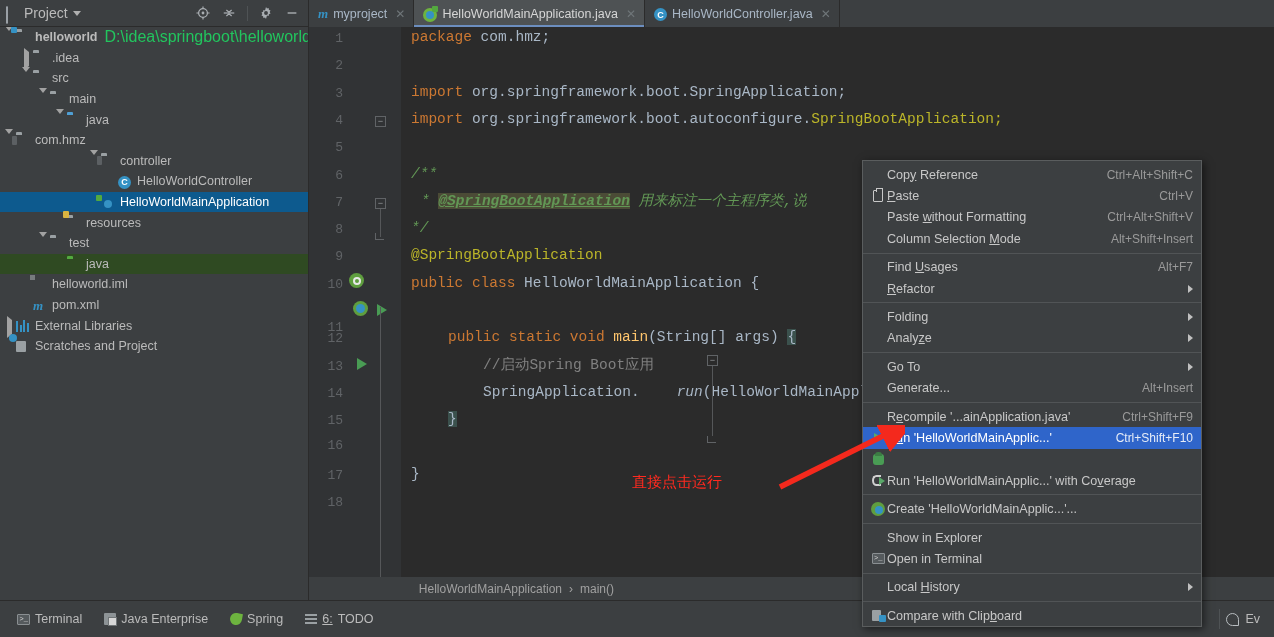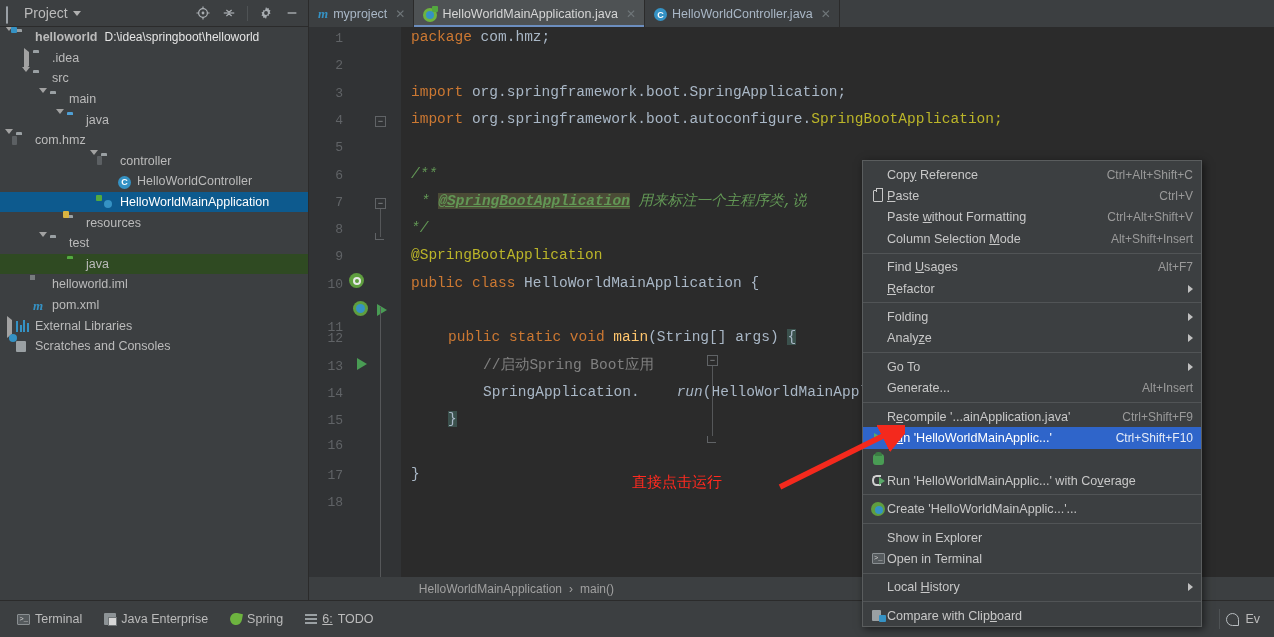--- a/index.html
+++ b/index.html
@@ -77,21 +77,21 @@
   .spring-ico:after{content:"";position:absolute;left:3px;top:3px;width:8px;height:8px;border-radius:50%;background:#3592c4;}
   .spring-ico:before{content:"";position:absolute;right:-1px;top:-2px;width:6px;height:6px;background:#53a93f;border-radius:1px;}
   .iml-ico{width:12px;height:13px;background:#9aa0a3;border-radius:1px;position:relative;top:1px;}
   .iml-ico:after{content:"";position:absolute;right:-2px;bottom:-1px;width:5px;height:5px;background:#777b7e;}
   .m-ico{color:#3592c4;font-style:italic;font-weight:bold;font-size:13px;line-height:13px;font-family:"Liberation Serif",serif;}
   .lib-ico{width:13px;height:12px;display:flex;gap:1.3px;align-items:flex-end;position:relative;top:1px;}
   .lib-ico i{display:block;width:2.4px;background:#3592c4;}
   .scratch-ico{width:14px;height:14px;position:relative;top:1px;}
   .scratch-ico:before{content:"";position:absolute;left:0;top:0;width:10px;height:11px;background:#9aa0a3;border-radius:1px;}
   .scratch-ico:after{content:"";position:absolute;right:-1px;bottom:-1px;width:8px;height:8px;border-radius:50%;background:#3592c4;}
-  .tpath { color:#e5e5e5; margin-left:7px; font-size:12px; }
+  .tpath { color:#22c55e; margin-left:7px; font-size:16px; }
   .tbold { font-weight:bold; }
 
   
   #editor-area { position:absolute; left:309px; top:0; right:0; height:600px; background:#2b2b2b; }
   #tabbar { height:27px; display:flex; background:#3c3f41; align-items:stretch; }
   .tab {
     display:flex; align-items:center; gap:5px; padding:0 8px 0 9px;
     font-size:12.5px; color:#a9b7c6; border-right:1px solid #2b2b2b; cursor:default;
     position:relative; background:#3c3f41;
   }
@@ -330,21 +330,21 @@
               <i style="height:7px"></i>
               <i style="height:12px"></i>
               <i style="height:9px"></i>
             </span>
           </span>
           <span class="">External Libraries</span>
         </div>
         <div class="trow" style="padding-left: 4px;">
           <span class="tw"></span>
           <span class="fico"><span class="scratch-ico"></span></span>
-          <span class="">Scratches and Consoles</span>
+          <span class="">Scratches and Project</span>
         </div>
       </div>
   </div>
 
   <div id="editor-area">
     <div id="tabbar">
         <div class="tab">
           <span class="m-ico">m</span>
           <span>myproject</span>
           <span class="x">✕</span>

